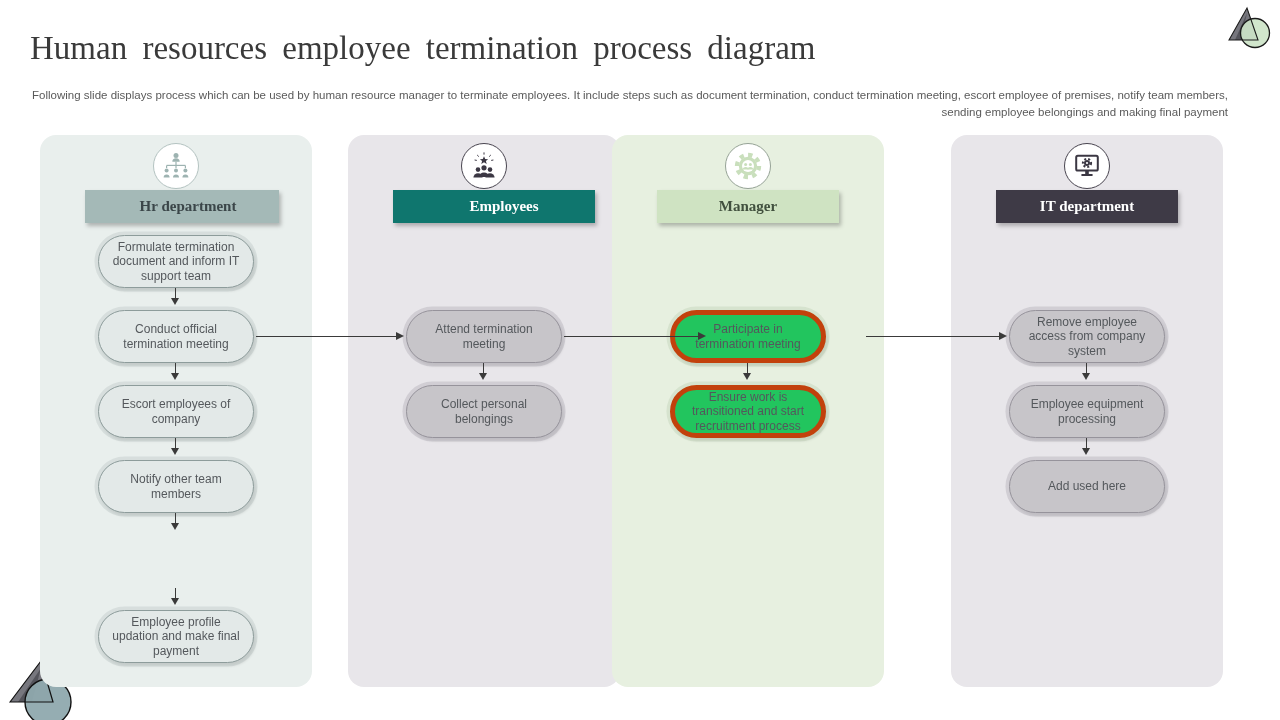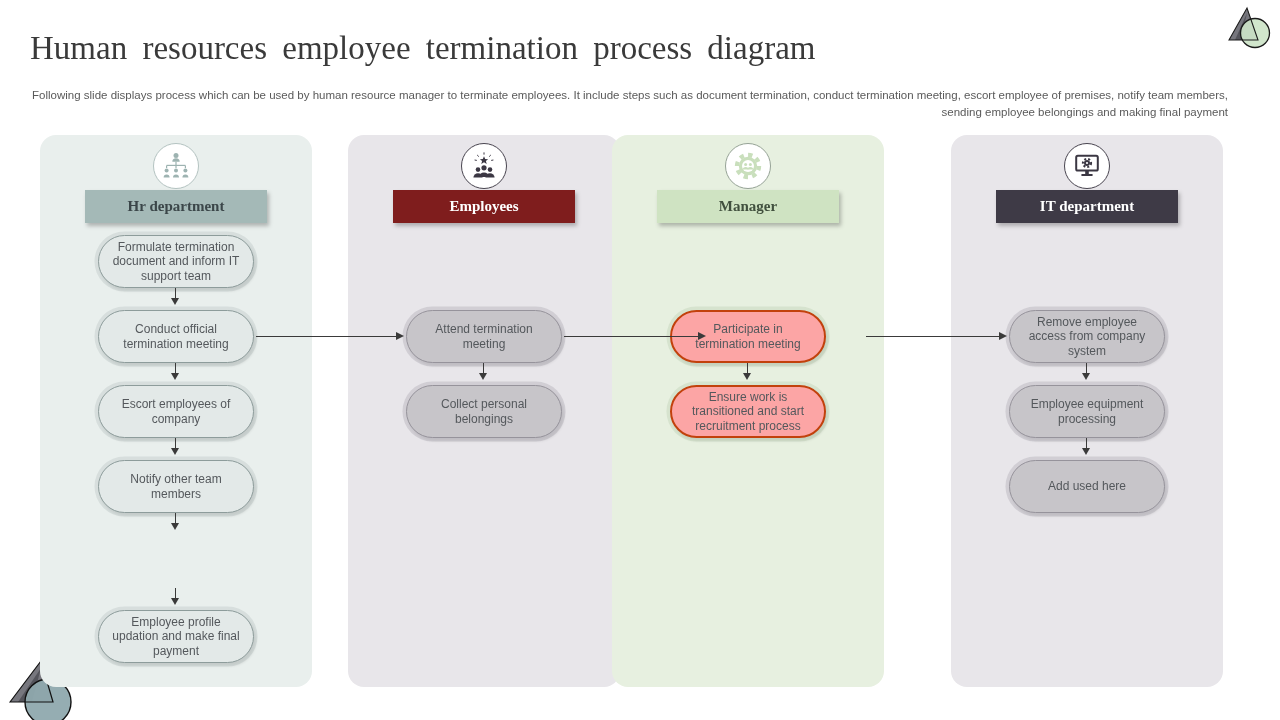--- a/index.html
+++ b/index.html
@@ -21,31 +21,31 @@
   .icon-circle{position:absolute;left:50%;transform:translateX(-50%);top:8px;width:46px;height:46px;
     border-radius:50%;background:#fff;display:flex;align-items:center;justify-content:center;box-sizing:border-box;}
   .col-hr  .icon-circle{border:1px solid #b4c3c1;}
   .col-emp .icon-circle,.col-it .icon-circle{border:1.5px solid #494550;}
   .col-mgr .icon-circle{border:1px solid #96a396;}
 
   .band{position:absolute;left:45px;top:55px;width:182px;height:33px;
     display:flex;align-items:center;justify-content:center;
     font-family:"Liberation Serif",serif;font-weight:bold;font-size:15px;
     box-shadow:2px 3px 4px rgba(0,0,0,0.25);}
-  .col-hr  .band{background:#a4b9b7;color:#3b4649;}
-  .col-emp .band{background:#7f1d1d;color:#ffffff;}
+  .col-hr  .band{background:#a4b9b7;color:#3b4649;padding-left:12px;}
+  .col-emp .band{background:#0f766e;color:#ffffff;padding-left:20px;}
   .col-mgr .band{background:#cfe3c2;color:#41503e;}
   .col-it  .band{background:#3e3a46;color:#ffffff;}
 
   .pill{position:absolute;left:58px;width:156px;height:53px;border-radius:27px;
     display:flex;align-items:center;justify-content:center;text-align:center;
     font-size:12px;line-height:1.22;padding:8px 12px;box-sizing:border-box;color:#54585c;}
   .col-hr  .pill{background:#e3e9e8;border:1px solid #8d9c9b;box-shadow:0 0 0 3.5px rgba(150,165,163,0.22),2px 3px 3px rgba(0,0,0,0.10);}
   .col-emp .pill,.col-it .pill{background:#c7c5c9;border:1px solid #96939b;box-shadow:0 0 0 3.5px rgba(140,137,146,0.25),2px 3px 3px rgba(0,0,0,0.10);}
-  .col-mgr .pill{background:#fca5a5;border:2px solid #c2410c;box-shadow:0 0 0 3.5px rgba(163,189,152,0.25),2px 3px 3px rgba(0,0,0,0.10);}
+  .col-mgr .pill{background:#22c55e;border:5px solid #c2410c;box-shadow:0 0 0 3.5px rgba(163,189,152,0.25),2px 3px 3px rgba(0,0,0,0.10);}
 
   .v-arrow{position:absolute;left:50%;margin-left:-1px;width:0;height:14px;border-left:1.6px solid #3a3a3a;}
   .v-arrow::after{content:"";position:absolute;left:-5px;bottom:-7px;width:0;height:0;
     border:4.2px solid transparent;border-top:7px solid #3a3a3a;}
 
   .h-arrow{position:absolute;top:201px;height:0;border-top:1.6px solid #3a3a3a;}
   .h-arrow::after{content:"";position:absolute;right:-2px;top:-5.2px;width:0;height:0;
     border:4.2px solid transparent;border-left:8px solid #3a3a3a;border-right:0;}
 
   .footer{position:absolute;left:0;right:0;bottom:6px;text-align:center;font-size:11px;color:#595959;}

